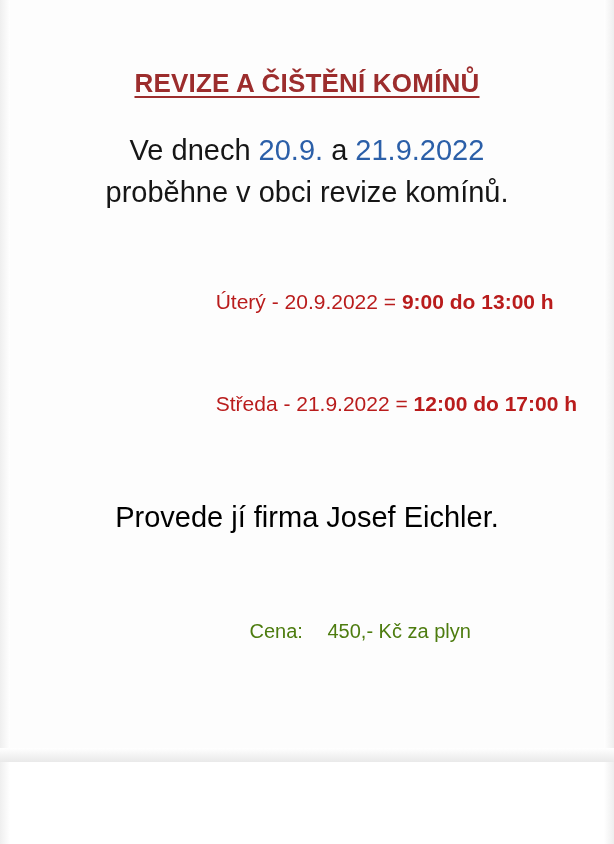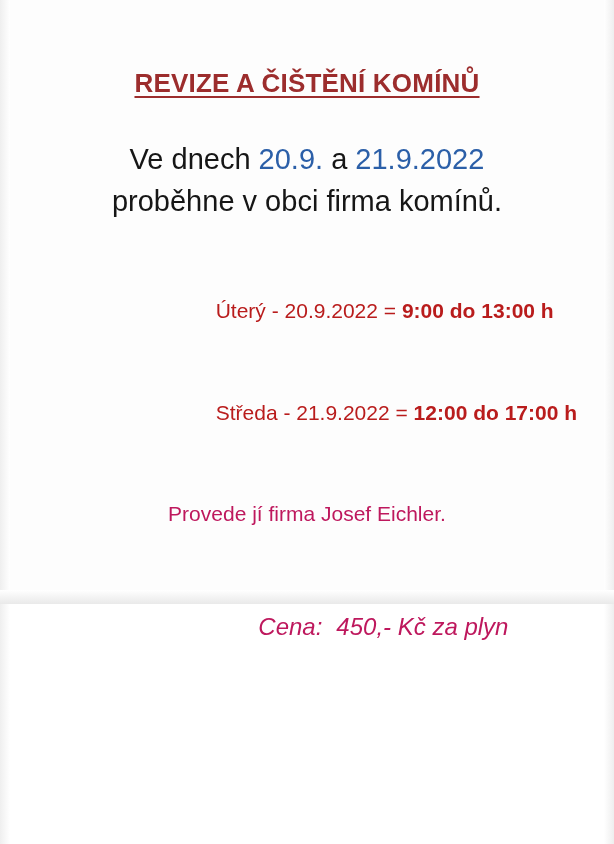--- a/index.html
+++ b/index.html
@@ -10,21 +10,21 @@
     width: 614px;
     height: 844px;
     background: #ffffff;
     font-family: "Liberation Sans", sans-serif;
     color: #1a1a1a;
     overflow: hidden;
   }
   .page {
     position: relative;
     width: 614px;
-    height: 604px;
+    height: 762px;
     box-sizing: border-box;
     background: #fdfdfd;
   }
   
   .scan-edge-left {
     position: absolute;
     left: 0; top: 0;
     width: 10px; height: 844px;
     background: linear-gradient(to right, #efefef, #ffffff);
   }
@@ -52,21 +52,21 @@
     font-size: 26px;
     font-weight: bold;
     color: #9c2d2d;
     text-decoration: underline;
     text-underline-offset: 4px;
     letter-spacing: 0.2px;
   }
 
   .lead {
     margin: 0;
-    padding-top: 39px;
+    padding-top: 30px;
     font-size: 29px;
     font-weight: 400;
     line-height: 1.45;
     color: #161616;
   }
   .lead .blue {
     color: #2b5fa8;
   }
 
   .times {
@@ -81,40 +81,39 @@
     font-size: 21px;
     line-height: 1.62;
     color: #b91c1c;
     white-space: pre;
   }
   .time-row .bold {
     font-weight: bold;
   }
 
   .provider {
-    margin: 0;
+    margin: 8px;
     padding-top: 38px;
-    font-size: 21px;
-    color: #be185d;
+    font-size: 29px;
+    color: #000000;
   }
 
   .price-block {
     margin: 0 auto;
     padding-top: 32px;
     width: 420px;
     text-align: left;
     padding-left: 108px;
     box-sizing: border-box;
   }
   .price-row {
-    font-size: 24px;
+    font-size: 20px;
     line-height: 1.9;
-    color: #be185d;
+    color: #4d7c0f;
     white-space: pre;
-    font-style: italic;
   }
   .price-row .label {
     display: inline-block;
     width: 78px;
   }
   .price-row .value {
     display: inline-block;
   }
 
   .contact {
@@ -133,21 +132,21 @@
   <div class="scan-edge-left"></div>
   <div class="scan-edge-right"></div>
   <div class="scan-edge-bottom"></div>
 
   <div class="content">
 
     <h1 class="title">REVIZE A ČIŠTĚNÍ KOMÍNŮ</h1>
 
     <p class="lead">
       <span>Ve dnech </span><span class="blue">20.9.</span><span> a </span><span class="blue">21.9.2022</span><br>
-      <span>proběhne v obci firma komínů.</span>
+      <span>proběhne v obci revize komínů.</span>
     </p>
 
     <div class="times">
       <div class="time-row">
         <span>Úterý</span><span> - </span><span>20.9.2022</span><span> = </span><span class="bold">9:00 do 13:00 h</span>
       </div>
       <div class="time-row">
         <span>Středa</span><span> - </span><span>21.9.2022</span><span> = </span><span class="bold">12:00 do 17:00 h</span>
       </div>
     </div>

